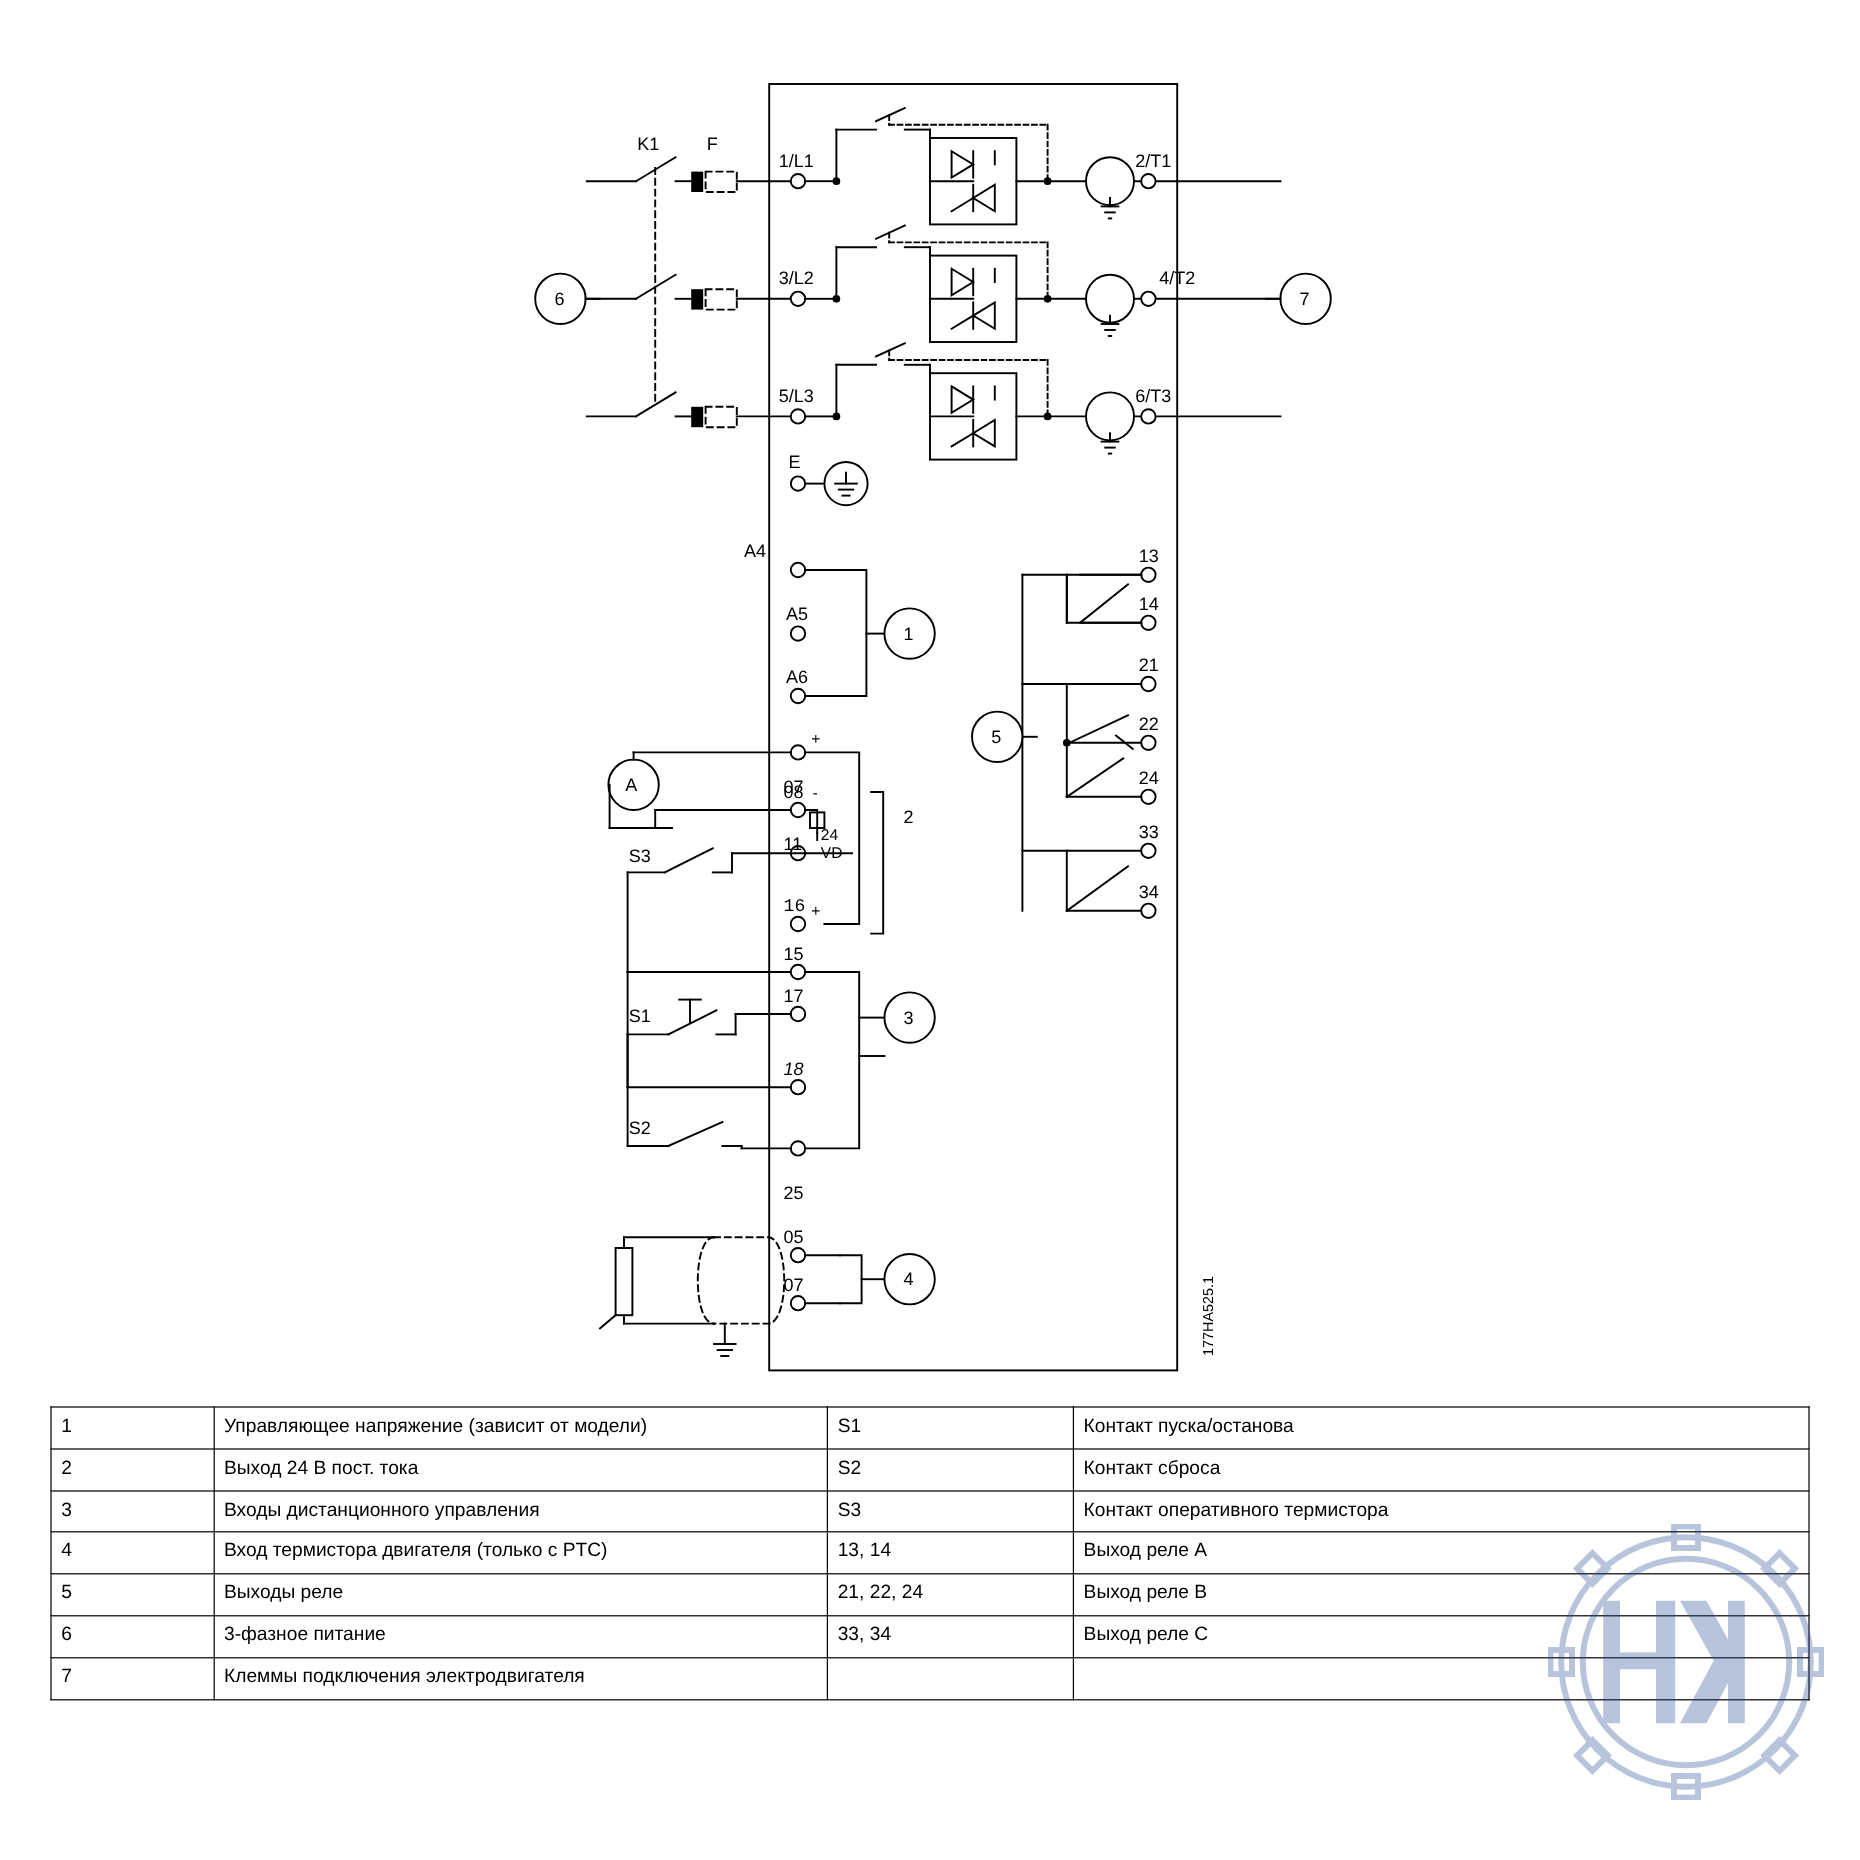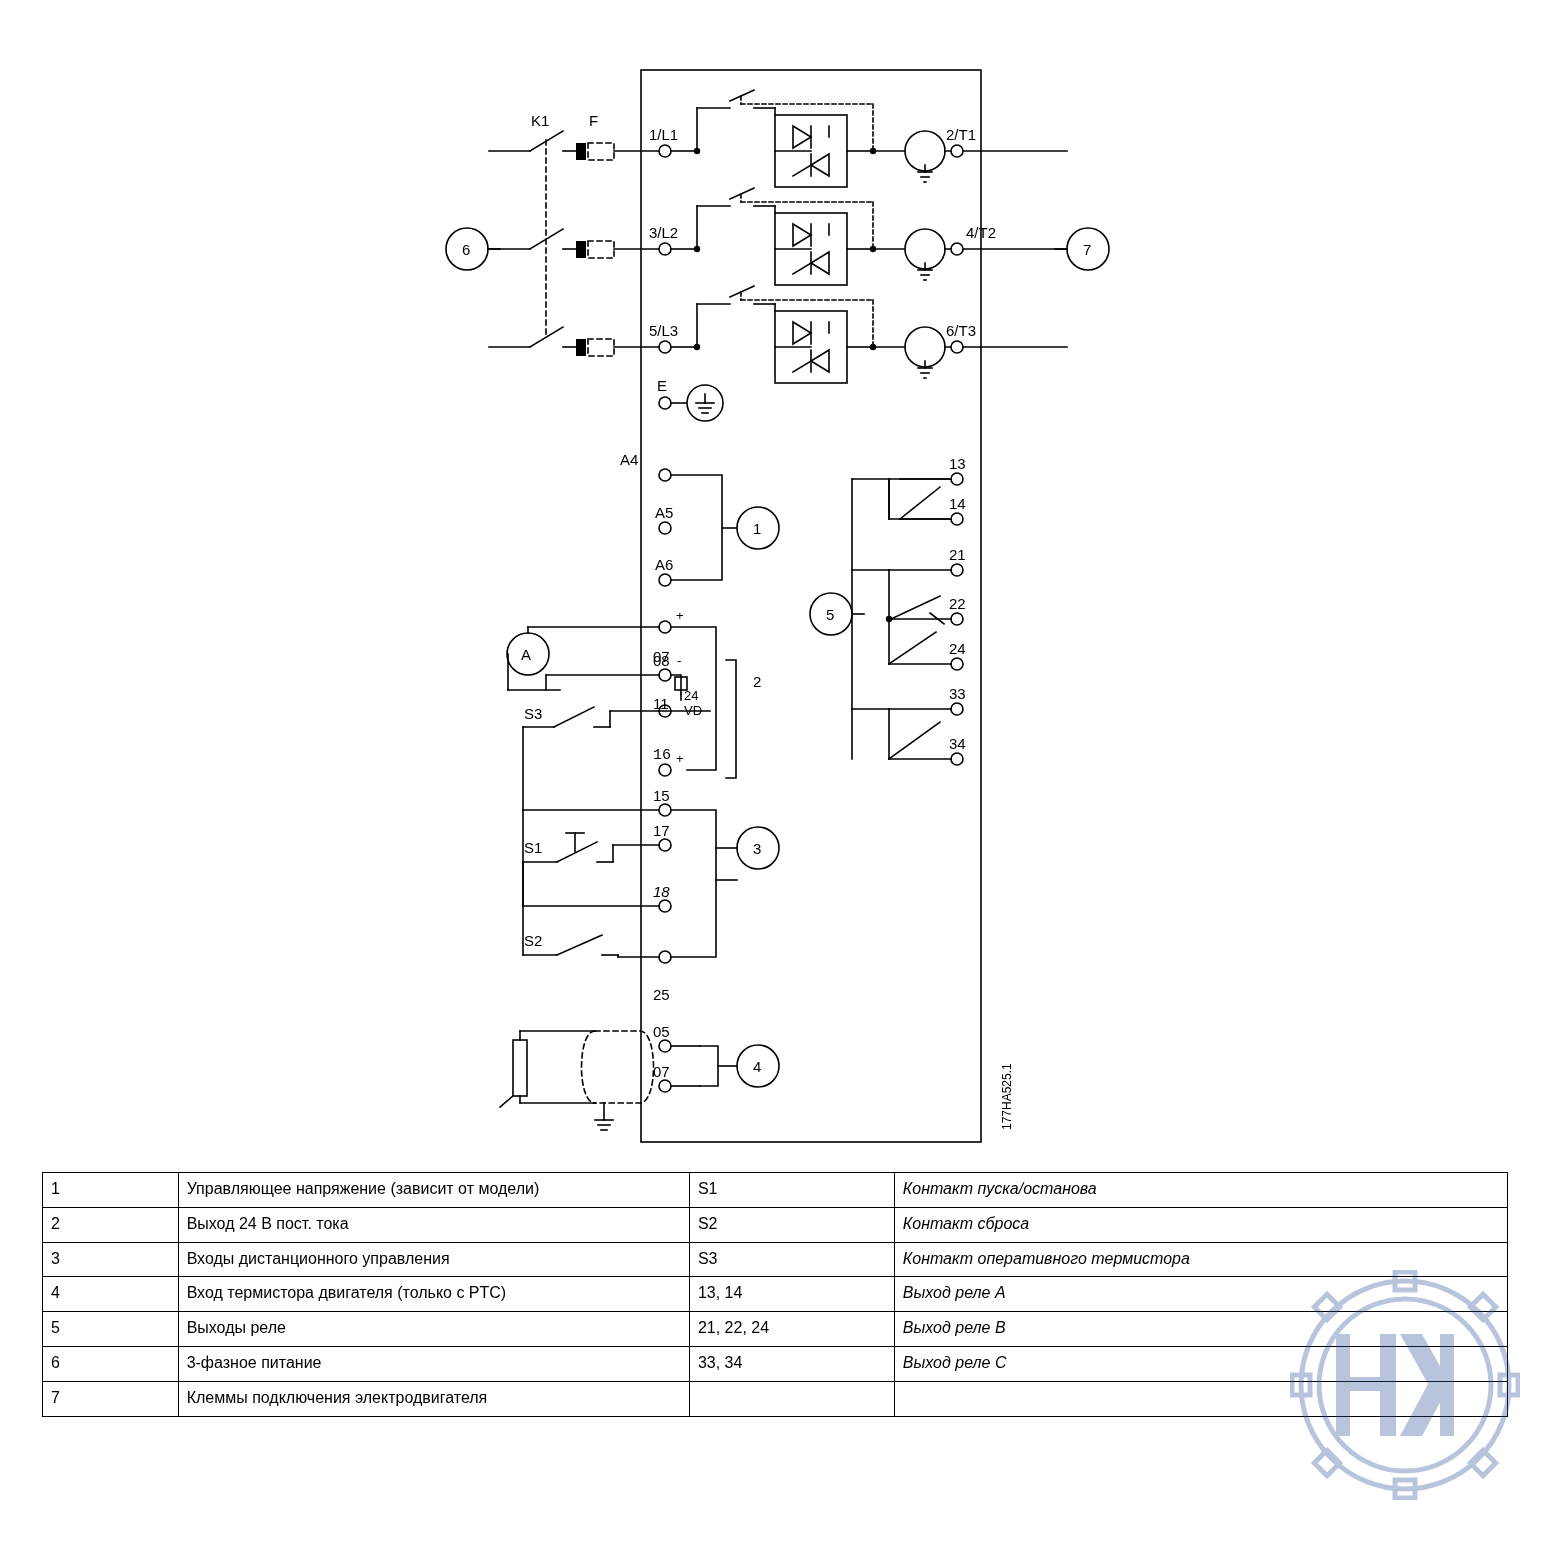--- a/index.html
+++ b/index.html
@@ -58,21 +58,20 @@
     width: 124px;
   }
   #legend td.desc {
     width: 512px;
   }
   #legend td.code {
     width: 196px;
   }
   #legend td.desc2 {
     width: 620px;
-    font-style: italic;
   }
   
   #watermark {
     position: absolute;
     left: 1290px;
     top: 1270px;
     width: 230px;
     height: 230px;
     opacity: 0.33;
     pointer-events: none;

